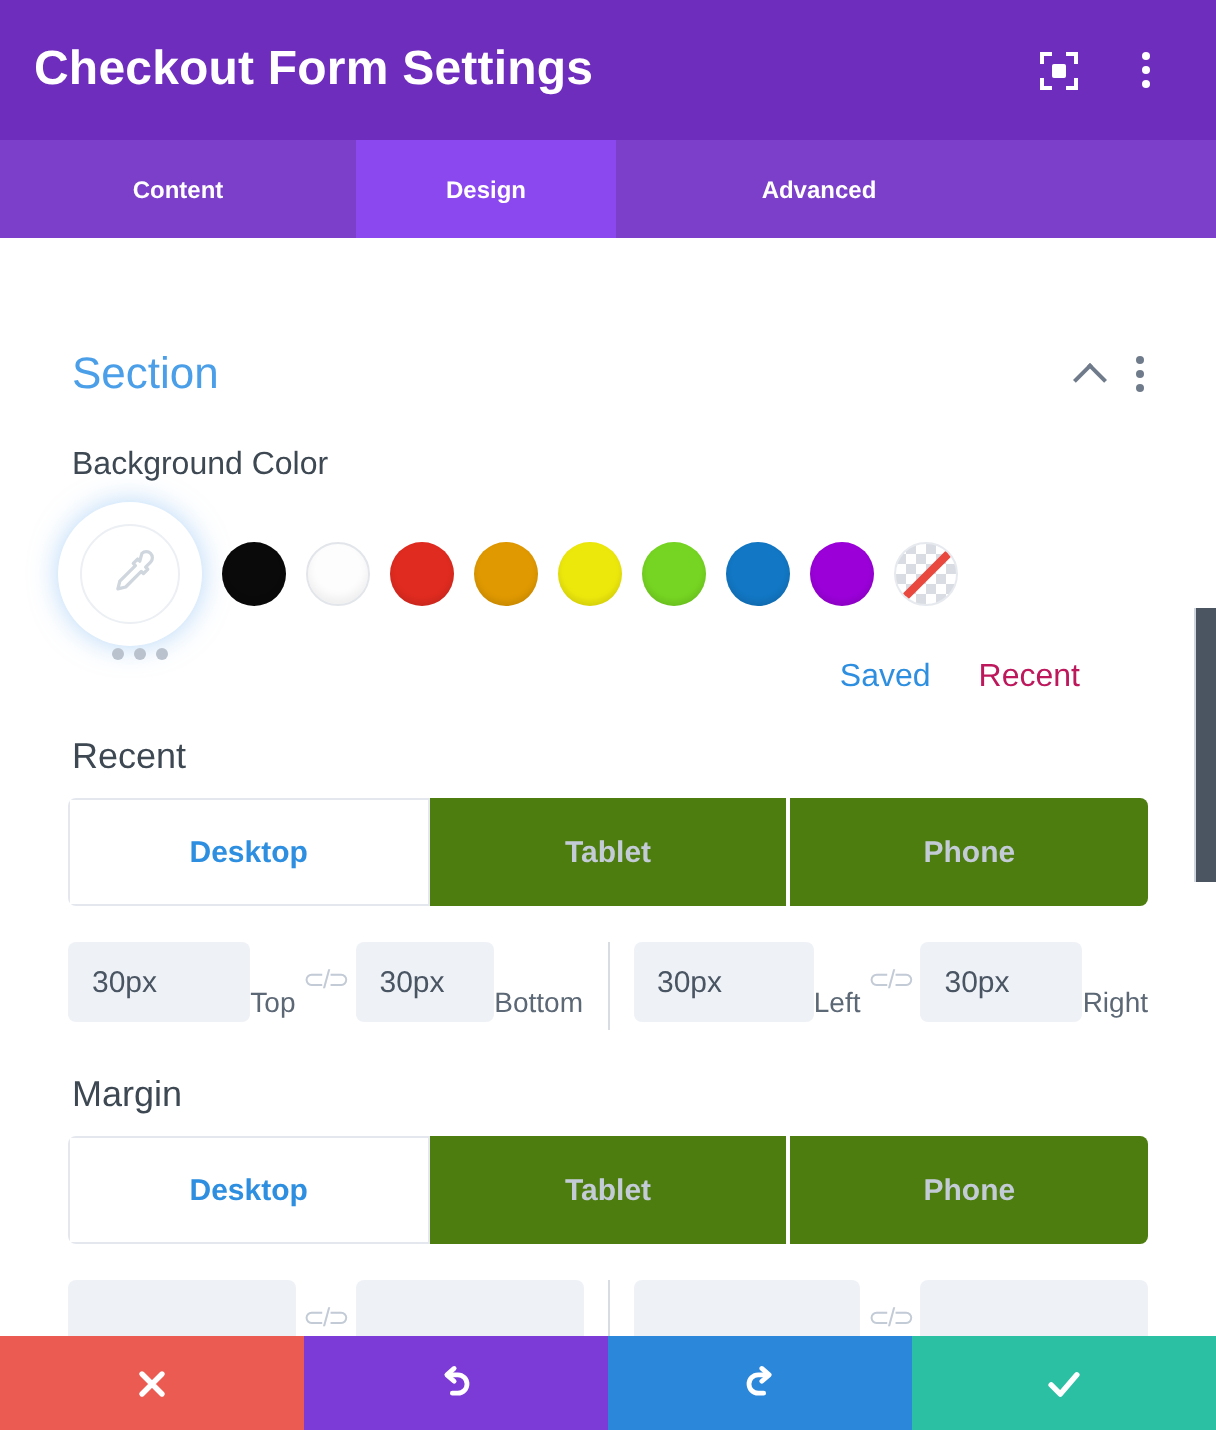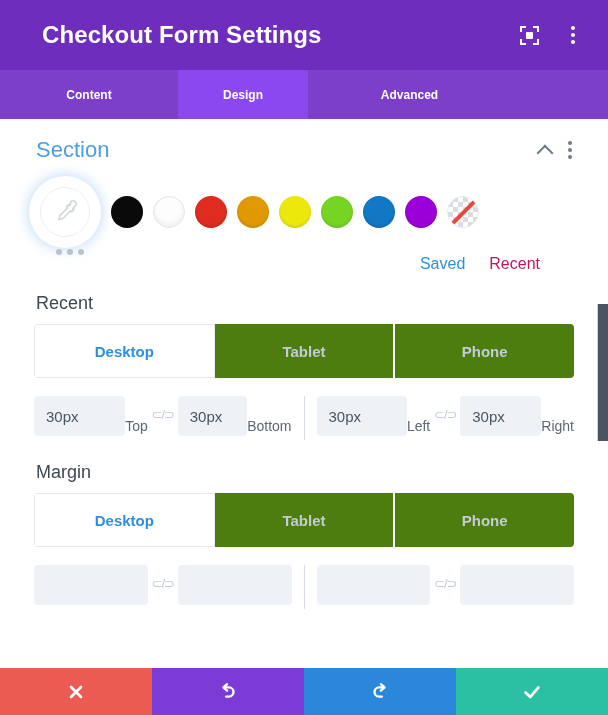--- a/index.html
+++ b/index.html
@@ -15,21 +15,21 @@
     background: #ffffff;
     overflow: hidden;
   }
 
   
   .header {
     height: 70px;
     background: #6E2DBC;
     display: flex;
     align-items: center;
-    padding: 0 22px 0 42px;
+    padding: 0 22px 0 17px;
   }
   .header-title {
     color: #ffffff;
     font-size: 24px;
     font-weight: bold;
     letter-spacing: .1px;
     flex: 1;
   }
   .header-actions { display: flex; align-items: center; gap: 18px; }
   .hdr-icon {
@@ -77,20 +77,21 @@
   .body {
     position: relative;
     height: 596px;
     background: #ffffff;
     padding: 0 34px;
     overflow: hidden;
   }
   .section-head {
     display: flex; align-items: center;
     padding: 18px 0 4px 2px;
+    margin-top: 37px;
   }
   .section-title {
     color: #4A9FE8;
     font-size: 22px;
     flex: 1;
   }
   .section-head-icons { display: flex; align-items: center; gap: 16px; padding-right: 2px; }
   .chevron-up {
     width: 14px; height: 14px; position: relative; cursor: pointer;
   }
@@ -303,20 +304,21 @@
       <div class="section-head-icons">
         <div class="chevron-up"></div>
         <div class="dots-v dark">
           <span></span>
             <span></span>
             <span></span>
         </div>
       </div>
     </div>
 
+    <div class="field-label">Background Color</div>
 
     <div class="swatch-row">
       <div class="eyedropper-wrap">
         <div class="eyedropper-inner">
           <svg width="26" height="26" viewBox="0 0 24 24" fill="none" stroke="#cfd6de" stroke-width="1.5" stroke-linecap="round" stroke-linejoin="round">
             <path d="M17.5 2.5a2.8 2.8 0 0 1 4 4l-2.3 2.3 1 1-2 2-1-1-7.2 7.2-3.6.9.9-3.6 7.2-7.2-1-1 2-2 1 1z"></path>
           </svg>
         </div>
       </div>
       <div class="swatch" style="background:#0A0A0A"></div>

